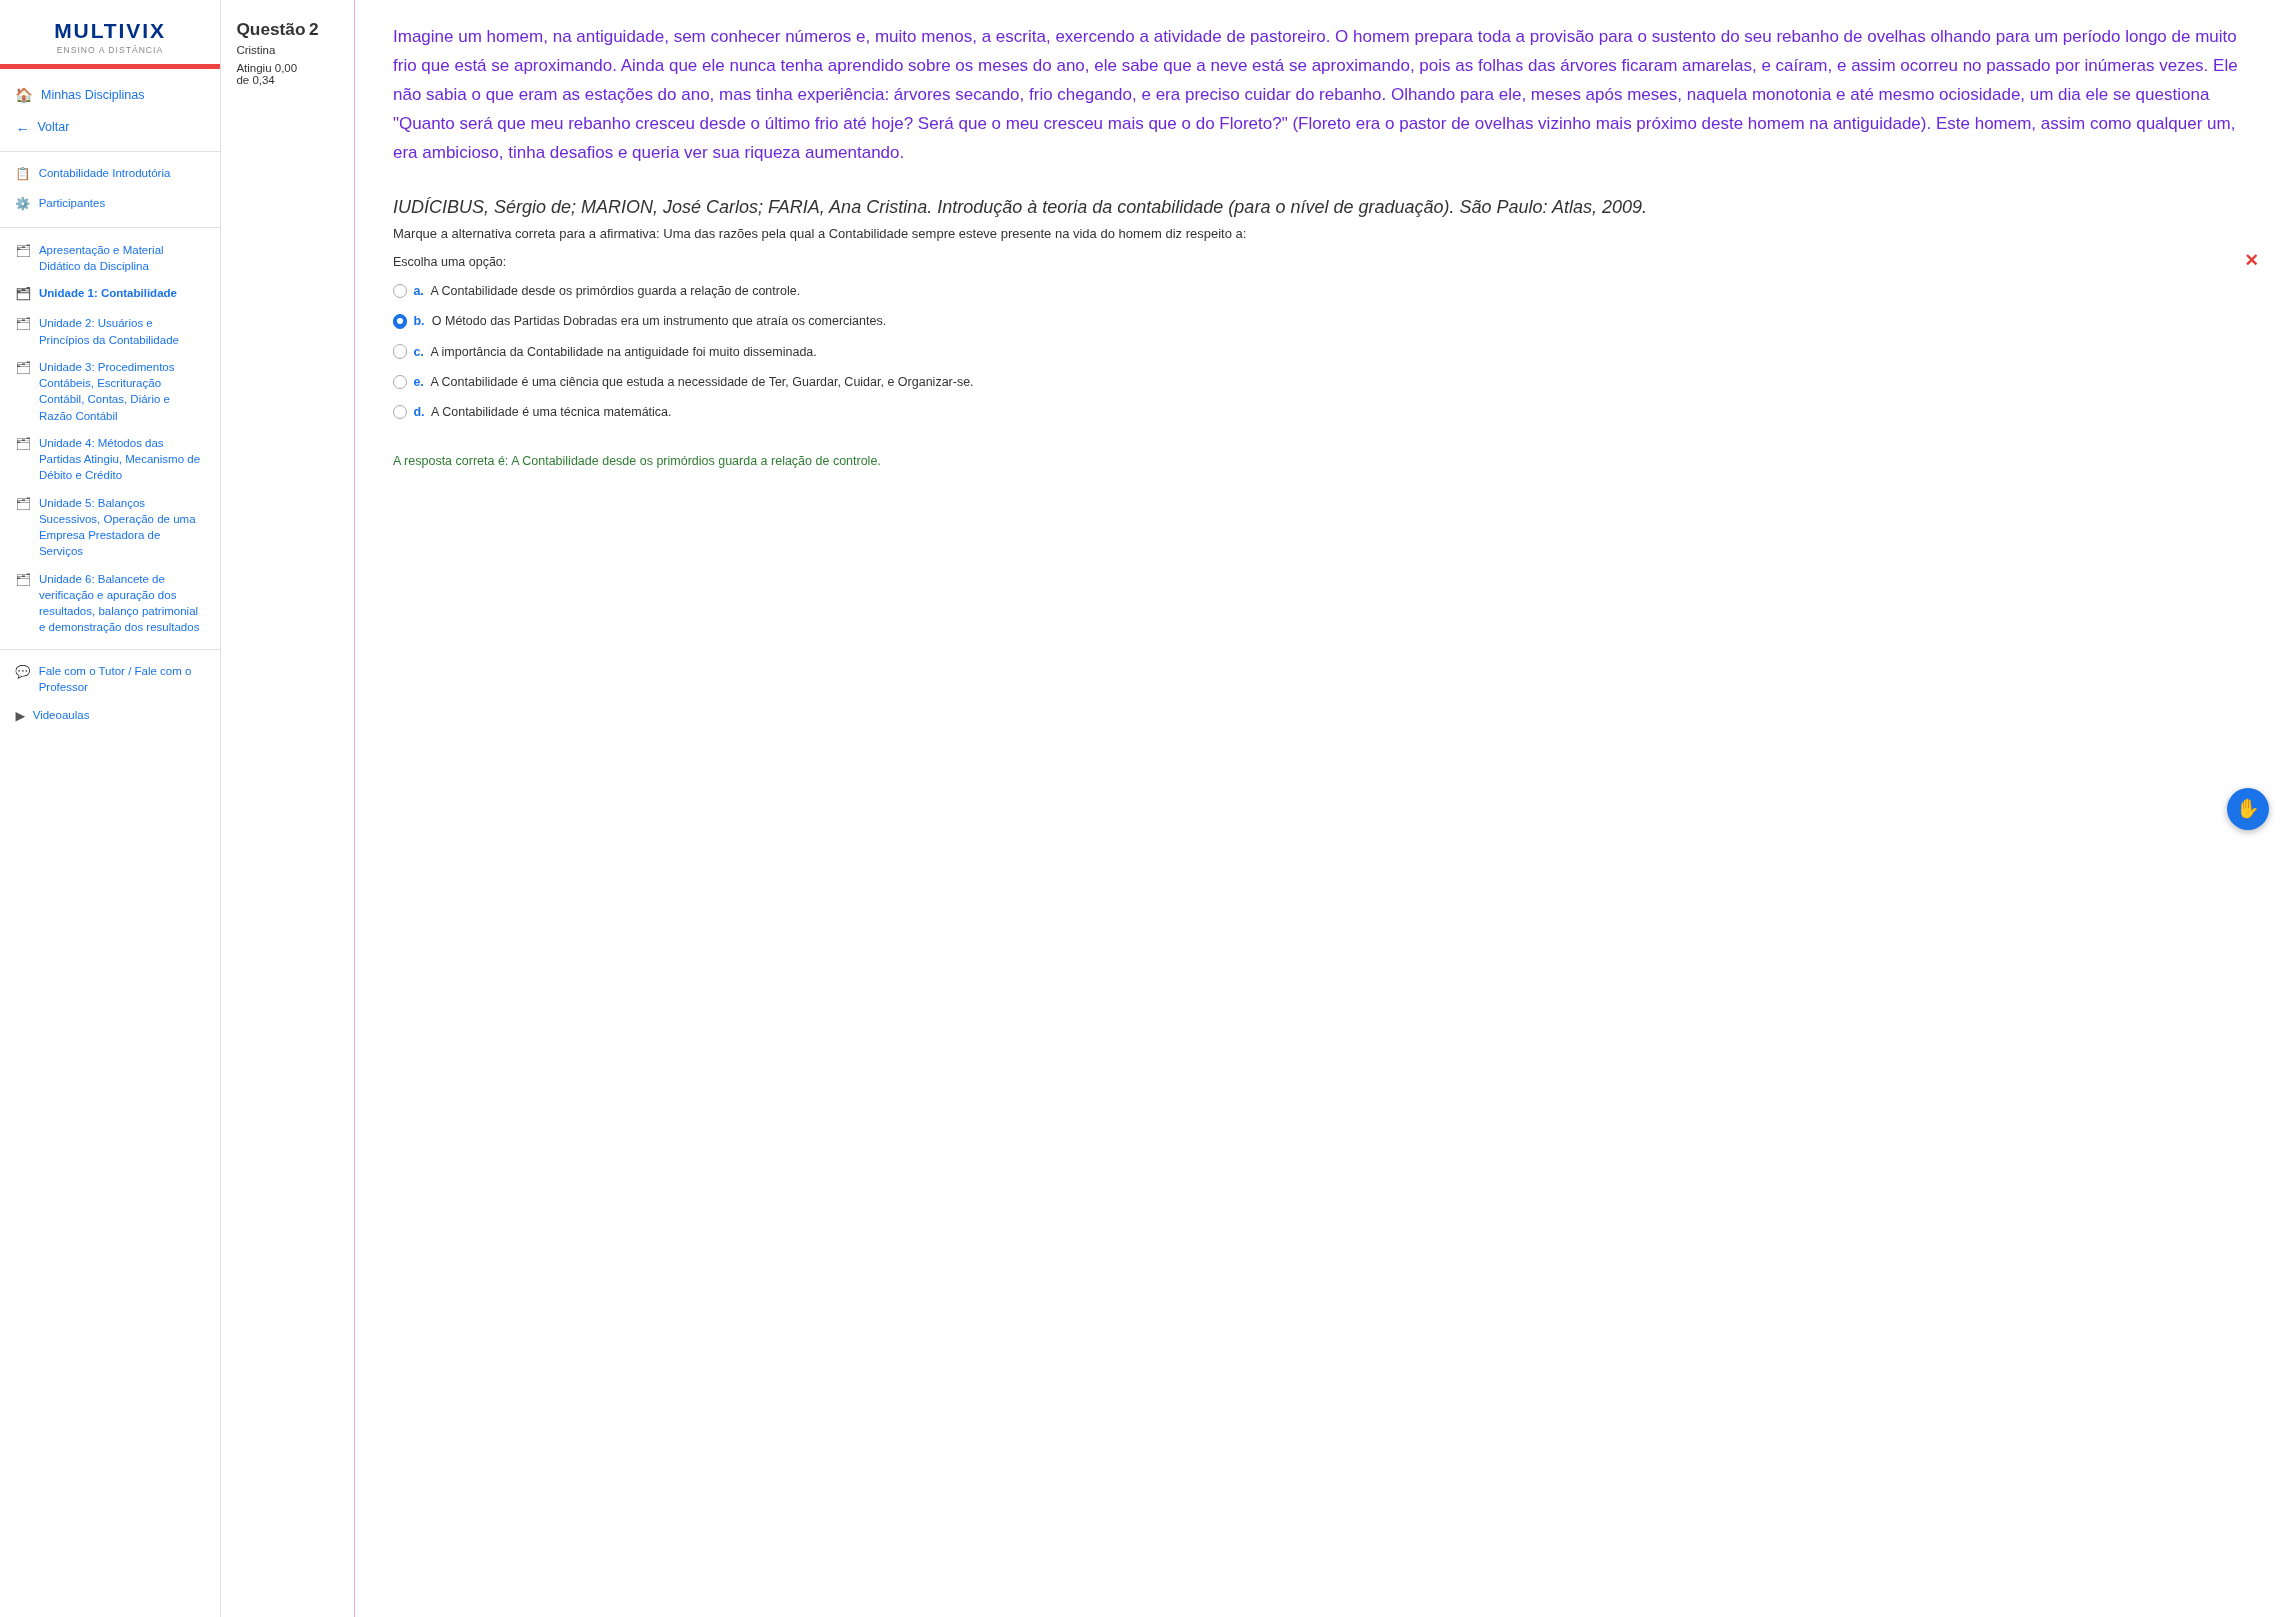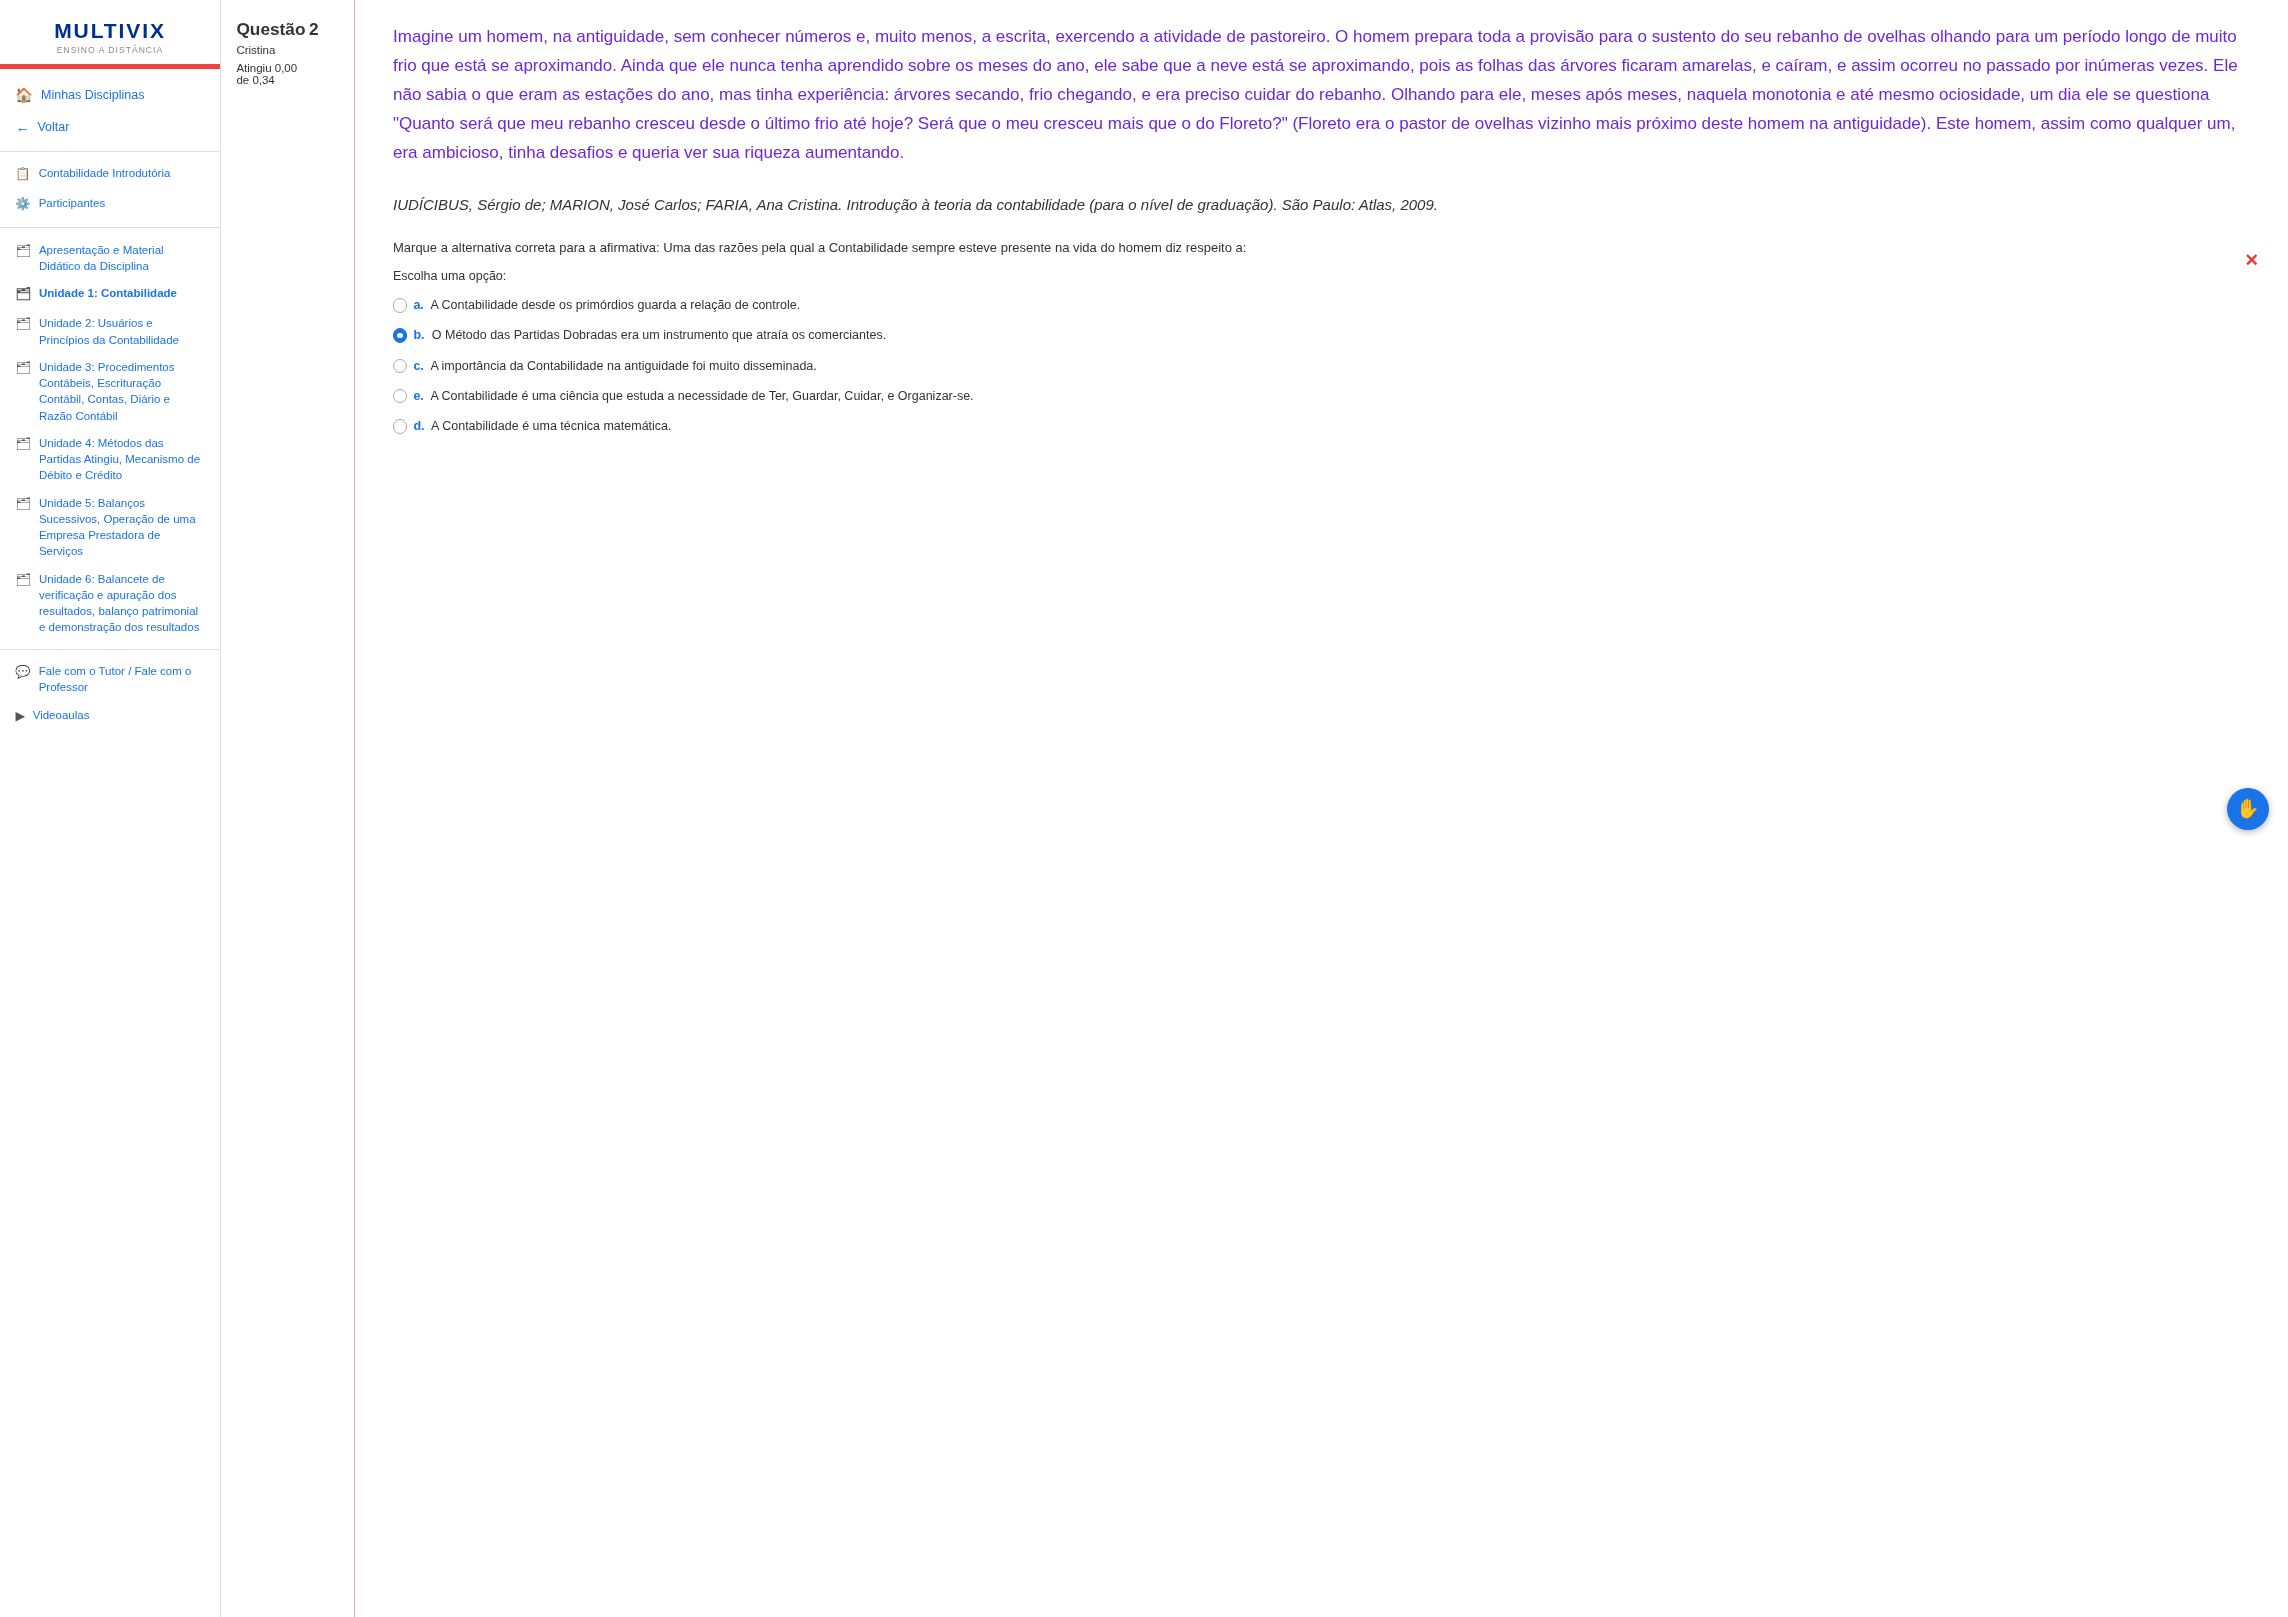--- a/index.html
+++ b/index.html
@@ -134,24 +134,24 @@
     }
 
     .question-text {
       font-size: 17px;
       line-height: 1.7;
       color: #6d28d9;
       margin-bottom: 26px;
     }
 
     .question-reference {
-      font-size: 15px;
+      font-size: 18px;
       line-height: 1.6;
       color: #333;
-      margin-bottom: 21px;
+      margin-bottom: 2px;
       font-style: italic;
     }
 
     .question-prompt {
       font-size: 13px;
       color: #333;
       margin-bottom: 9.6px;
       line-height: 1.6;
     }
 
@@ -381,20 +381,24 @@
 
         <div class="option-item">
           <div class="option-radio"></div>
           <span>
             <span class="option-label">d.</span>
             <span>A Contabilidade é uma técnica matemática.</span>
           </span>
         </div>
       </div>
 
+      <p class="correct-answer">
+        <span>A resposta correta é:</span>
+        <span>A Contabilidade desde os primórdios guarda a relação de controle.</span>
+      </p>
 
       <div class="x-mark">✕</div>
     </div>
   </div>
 </div>
 
 <div class="floating-btn">
   <span>✋</span>
 </div>
 

